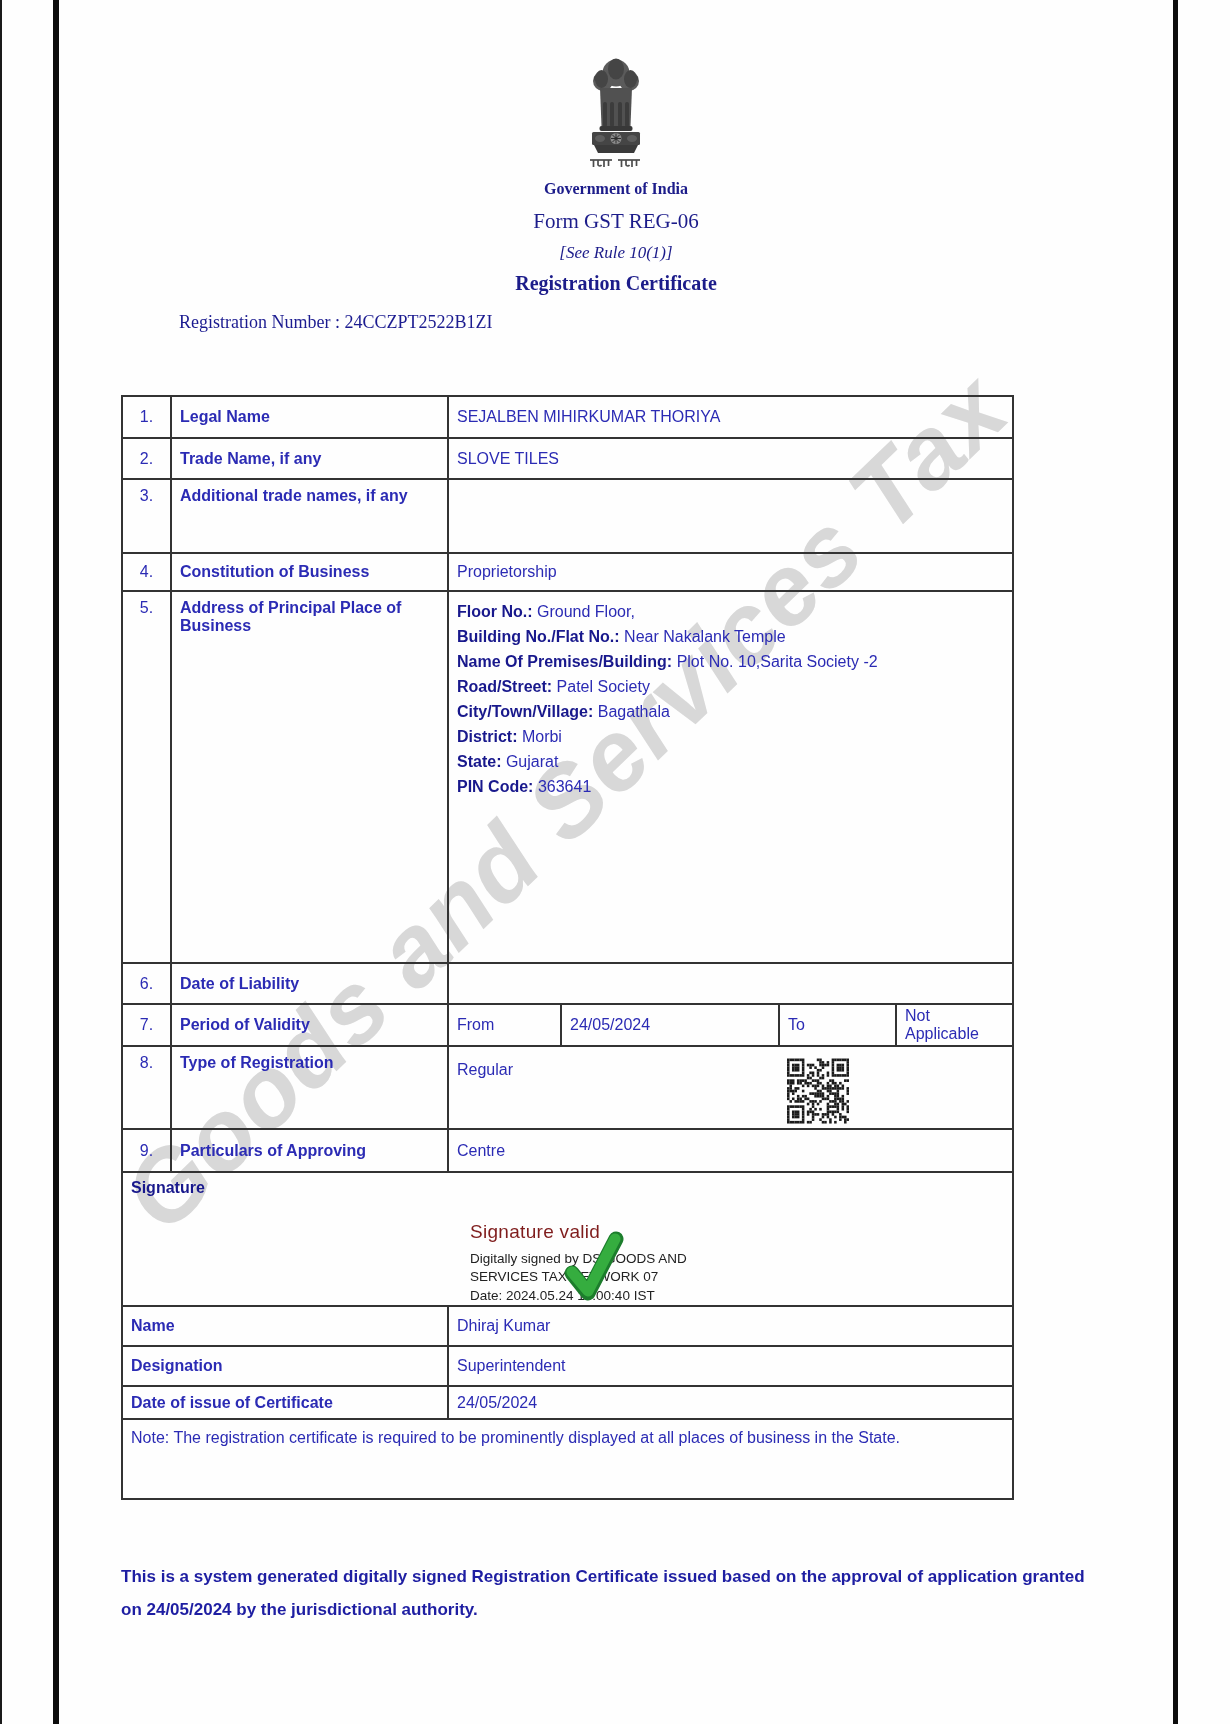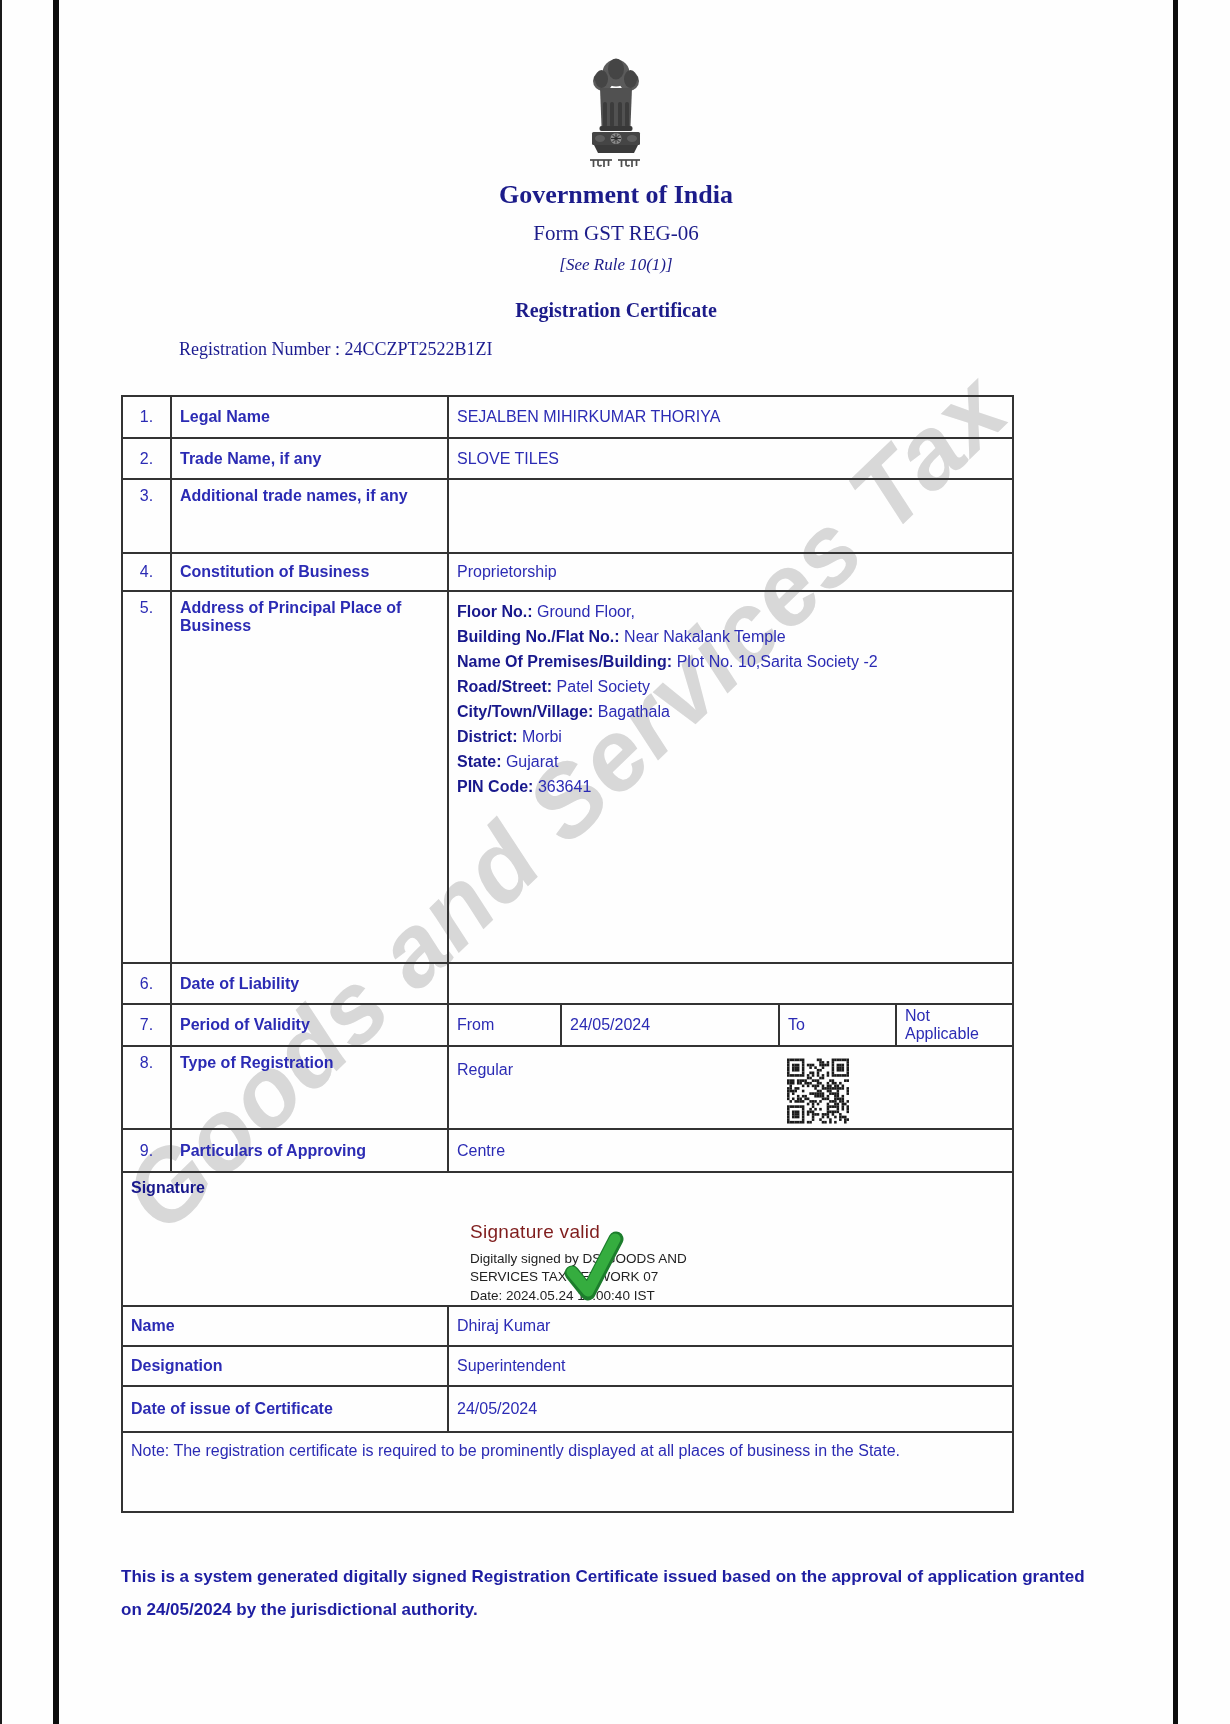--- a/index.html
+++ b/index.html
@@ -31,24 +31,24 @@
     pointer-events:none;
   }
 
   .doc-header{
     position:absolute;left:121px;top:52px;width:990px;
     text-align:center;z-index:2;
     color:#1c1c8a;
     font-family:"Liberation Serif", serif;
   }
   .emblem-wrap{line-height:0;}
-  .hdr-gov{font-size:26px;font-weight:bold;margin-top:10px;}
+  .hdr-gov{font-size:16px;font-weight:bold;margin-top:10px;}
   .hdr-form{font-size:21px;font-weight:normal;margin-top:11px;}
   .hdr-rule{font-size:17px;font-style:italic;margin-top:9px;}
-  .hdr-title{font-size:20px;font-weight:bold;margin-top:24px;}
+  .hdr-title{font-size:20px;font-weight:bold;margin-top:9px;}
   .reg-line{
     text-align:left;padding-left:58px;margin-top:17px;
     font-size:18px;font-weight:normal;color:#1b1b90;
   }
 
   table.cert{
     position:absolute;left:121px;top:395px;z-index:2;
     border-collapse:collapse;table-layout:fixed;
     width:891px;
     background:transparent;
@@ -550,21 +550,21 @@
       </td>
     </tr>
     <tr style="height:40px">
       <td colspan="2" class="lbl">Name</td>
       <td colspan="4">Dhiraj Kumar</td>
     </tr>
     <tr style="height:40px">
       <td colspan="2" class="lbl">Designation</td>
       <td colspan="4">Superintendent</td>
     </tr>
-    <tr style="height:46px">
+    <tr style="height:33px">
       <td colspan="2" class="lbl">Date of issue of Certificate</td>
       <td colspan="4">24/05/2024</td>
     </tr>
     <tr style="height:80px">
       <td colspan="6" class="note-cell">Note: The registration certificate is required to be prominently displayed at all places of business in the State.</td>
     </tr>
   </tbody>
     </table>
 
   <div class="doc-footer">

